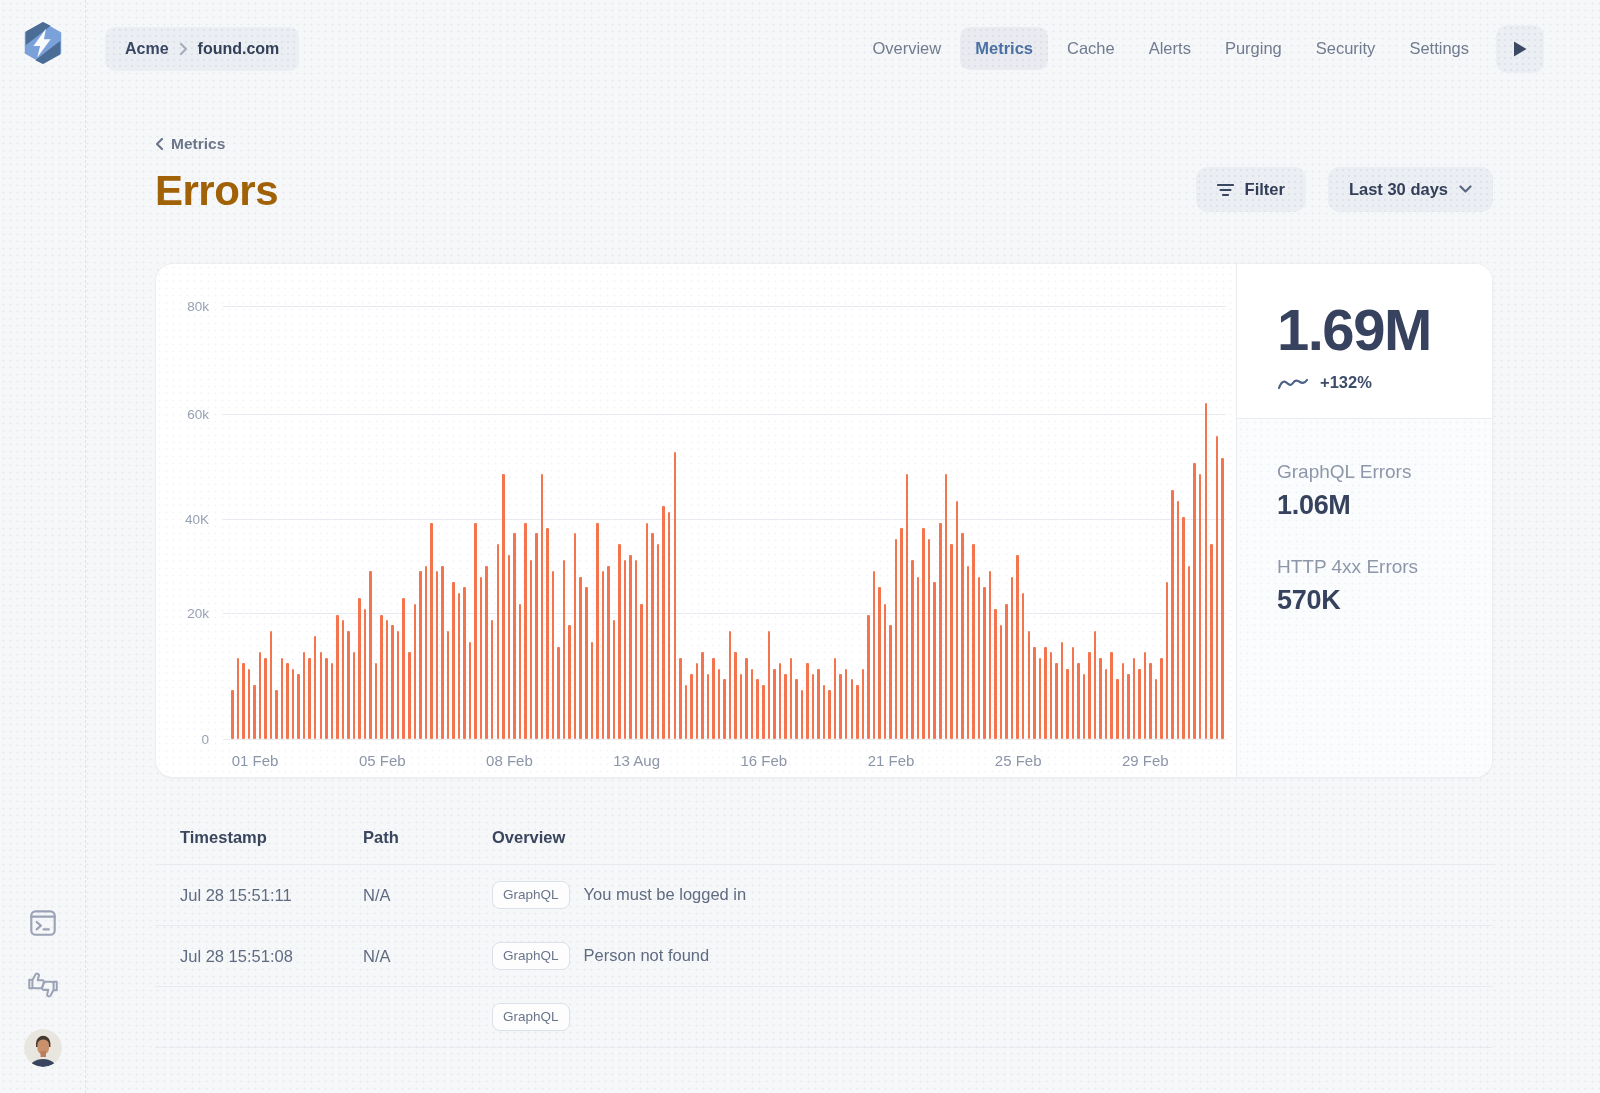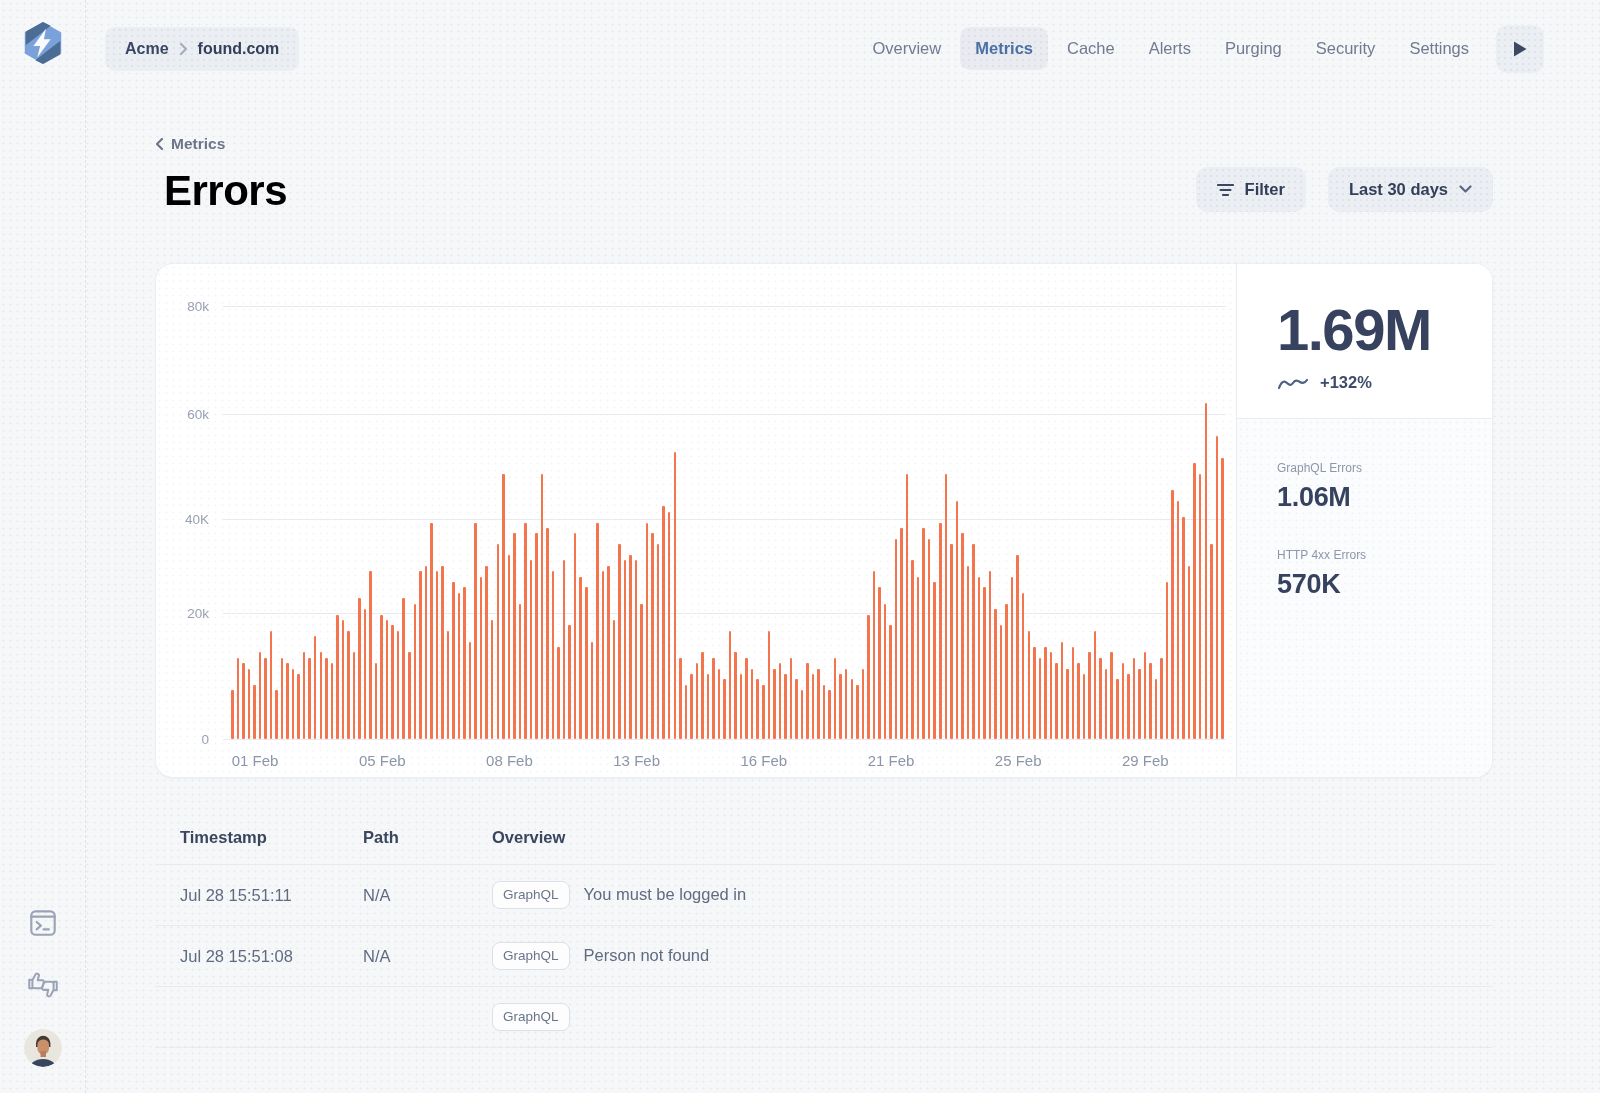--- a/index.html
+++ b/index.html
@@ -40,21 +40,21 @@
     background-color:#E9EBF0;
     background-image:radial-gradient(#DCE0E7 0.9px, transparent 1.1px);
     background-size:6px 6px;
   }
   .play-pill { width:48px; height:48px; margin-left:12px; border-radius:12px; display:flex; align-items:center; justify-content:center; cursor:pointer; }
   
   .content { padding:0 107px 0 69px; }
   .back-row { margin-top:38px; display:flex; align-items:center; gap:7px; cursor:pointer; width:max-content; }
   .back-row span { font-size:15.5px; font-weight:700; color:#6C7689; }
   .title-row { margin-top:14px; display:flex; align-items:flex-start; }
-  h1.page-title { font-size:42px; font-weight:700; color:#000000; letter-spacing:-0.5px;margin-left:9px; }
+  h1.page-title { font-size:42px; font-weight:700; color:#a16207; letter-spacing:-0.5px; }
   .actions { margin-left:auto; display:flex; gap:22px; }
   .btn { display:flex; align-items:center; gap:11px; padding:13px 21px; border-radius:12px; font-size:16.5px; font-weight:700; color:#333F58; cursor:pointer; }
   
   .card {
     margin-top:48px; height:515px; background:#fff;
     border:1px solid #ECEEF2; border-radius:18px;
     box-shadow:0 1px 2px rgba(16,24,40,0.04);
     display:flex; overflow:hidden;
   }
   .chart-area { flex:1; position:relative;
@@ -72,21 +72,21 @@
   .panel-top { padding:36px 24px 26px 40px; }
   .big-number { font-size:58px; font-weight:600; color:#36425E; letter-spacing:-1.5px; line-height:1.05; }
   .trend-row { margin-top:12px; display:flex; align-items:center; gap:11px; }
   .trend-pct { font-size:16.5px; font-weight:700; color:#3E4C6B; }
   .panel-lower { flex:1; border-top:1px solid #E8EBEF; padding:42px 24px 20px 40px;
     display:flex; flex-direction:column; gap:35px;
     background-color:#FBFCFD;
     background-image:radial-gradient(#EEF1F5 0.9px, transparent 1.1px);
     background-size:7px 7px;
   }
-  .stat-label { font-size:12px; color:#8D97A9; }
+  .stat-label { font-size:19px; color:#8D97A9; }
   .stat-value { margin-top:7px; font-size:27px; font-weight:600; color:#36425E; letter-spacing:-0.3px; }
   
   .table { margin-top:50px; }
   .t-head { display:grid; grid-template-columns:183px 129px 1fr; padding:0 0 17px 25px; border-bottom:1px solid #E7EAEF; }
   .t-head div { font-size:16.5px; font-weight:700; color:#3A465E; }
   .t-row { display:grid; grid-template-columns:183px 129px 1fr; align-items:center; height:61px; padding-left:25px; border-bottom:1px solid #E7EAEF; }
   .t-row .cell { font-size:16.5px; color:#5F6B81; }
   .msg-cell { display:flex; align-items:center; gap:14px; }
   .badge { font-size:13.5px; color:#6A7589; border:1px solid #DCE1E9; background:#FDFDFE; border-radius:8px; padding:4px 10px; line-height:1.3; }
 </style>
@@ -384,21 +384,21 @@
               <div class="bar" style="height: 276.037px; background: rgb(244, 116, 78);"></div>
               <div class="bar" style="height: 265.212px; background: rgb(244, 116, 78);"></div>
               <div class="bar" style="height: 335.575px; background: rgb(244, 116, 78);"></div>
               <div class="bar" style="height: 194.85px; background: rgb(244, 116, 78);"></div>
               <div class="bar" style="height: 303.1px; background: rgb(244, 116, 78);"></div>
               <div class="bar" style="height: 281.45px; background: rgb(244, 116, 78);"></div>
             </div>
             <span class="xtick" style="left: 3.2%;">01 Feb</span>
             <span class="xtick" style="left: 15.88%;">05 Feb</span>
             <span class="xtick" style="left: 28.56%;">08 Feb</span>
-            <span class="xtick" style="left: 41.24%;">13 Feb</span>
+            <span class="xtick" style="left: 41.24%;">13 Aug</span>
             <span class="xtick" style="left: 53.92%;">16 Feb</span>
             <span class="xtick" style="left: 66.6%;">21 Feb</span>
             <span class="xtick" style="left: 79.28%;">25 Feb</span>
             <span class="xtick" style="left: 91.96%;">29 Feb</span>
           </div>
       </div>
       <div class="panel">
         <div class="panel-top">
           <div class="big-number">1.69M</div>
           <div class="trend-row">

